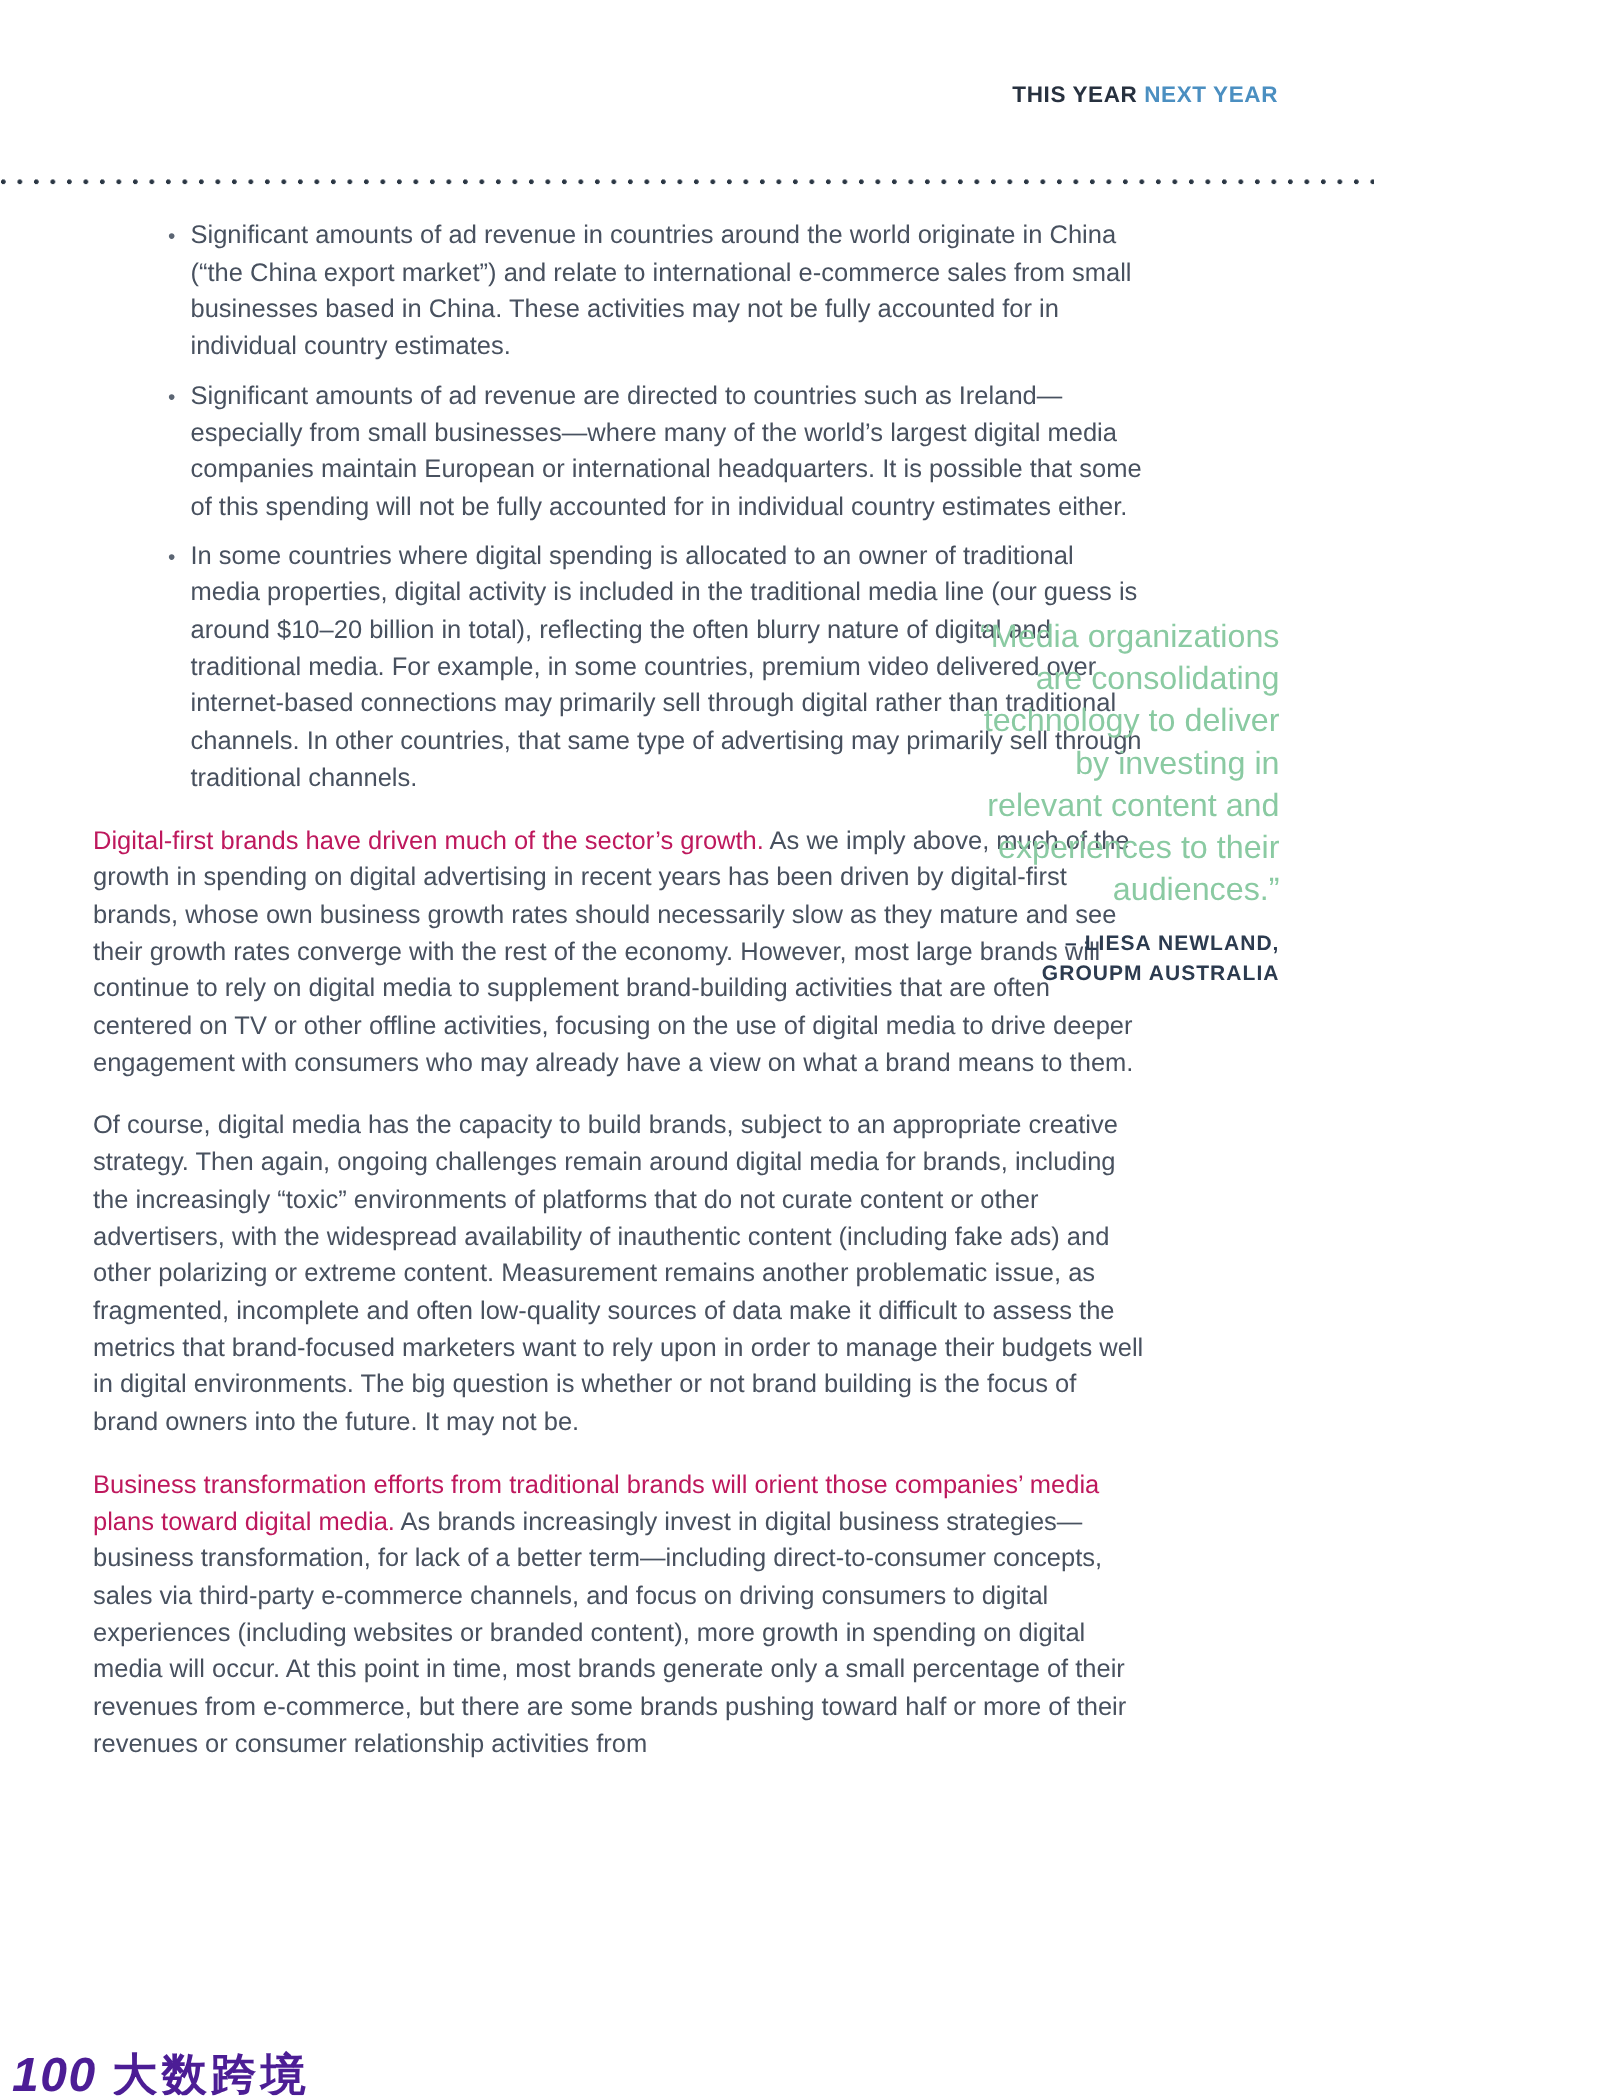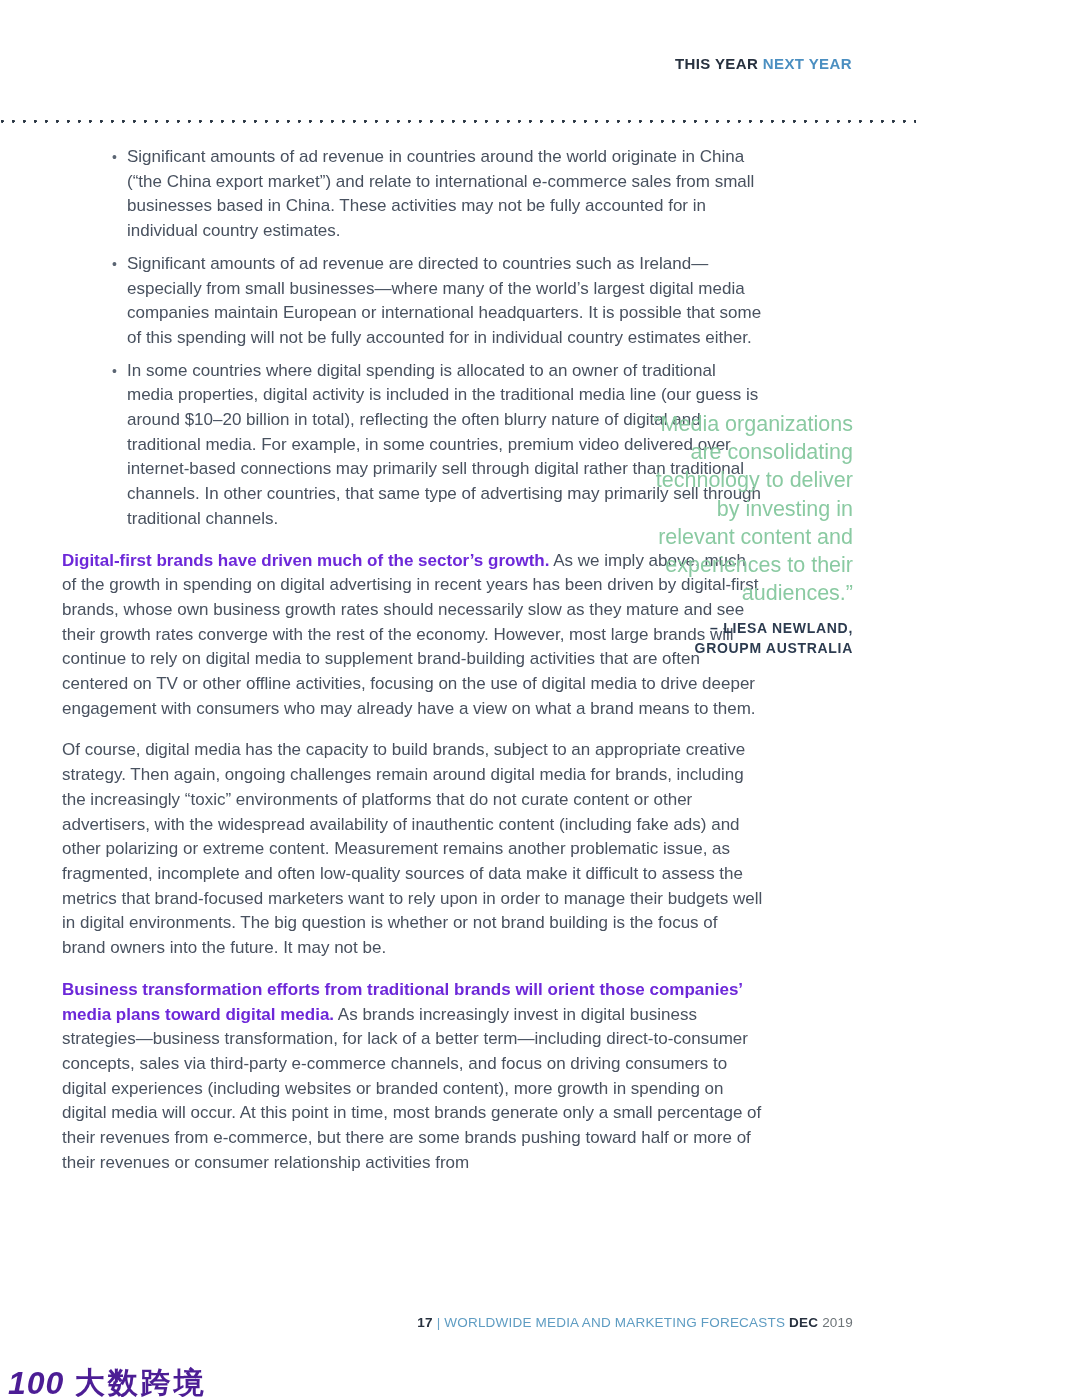--- a/index.html
+++ b/index.html
@@ -66,22 +66,22 @@
     position: absolute;
     left: 50px;
     top: 0;
     font-size: 14px;
     color: #5b6573;
   }
   .content p {
     margin: 17px 0 0 0;
   }
   .lead {
-    font-weight: bold;
-    color: #6d28d9;
+    font-weight: normal;
+    color: #be185d;
   }
 
   
   .quote {
     position: absolute;
     top: 410px;
     right: 63px;
     width: 250px;
     text-align: right;
   }
@@ -173,27 +173,19 @@
     <div class="quote-line">by investing in</div>
     <div class="quote-line">relevant content and</div>
     <div class="quote-line">experiences to their</div>
     <div class="quote-line">audiences.”</div>
     <div class="attr">
       <div>– LIESA NEWLAND,</div>
       <div>GROUPM AUSTRALIA</div>
     </div>
   </div>
 
-  <div class="footer">
-    <span class="pg">17</span>
-    <span class="sep">|</span>
-    <span class="ttl">WORLDWIDE MEDIA AND MARKETING FORECASTS</span>
-    <span> </span>
-    <span class="mon">DEC</span>
-    <span class="yr">2019</span>
-  </div>
 
   <div class="watermark">
     <span class="wm-logo">100</span>
     <span class="wm-text">大数跨境</span>
   </div>
 
 </div>
 
 </body></html>

